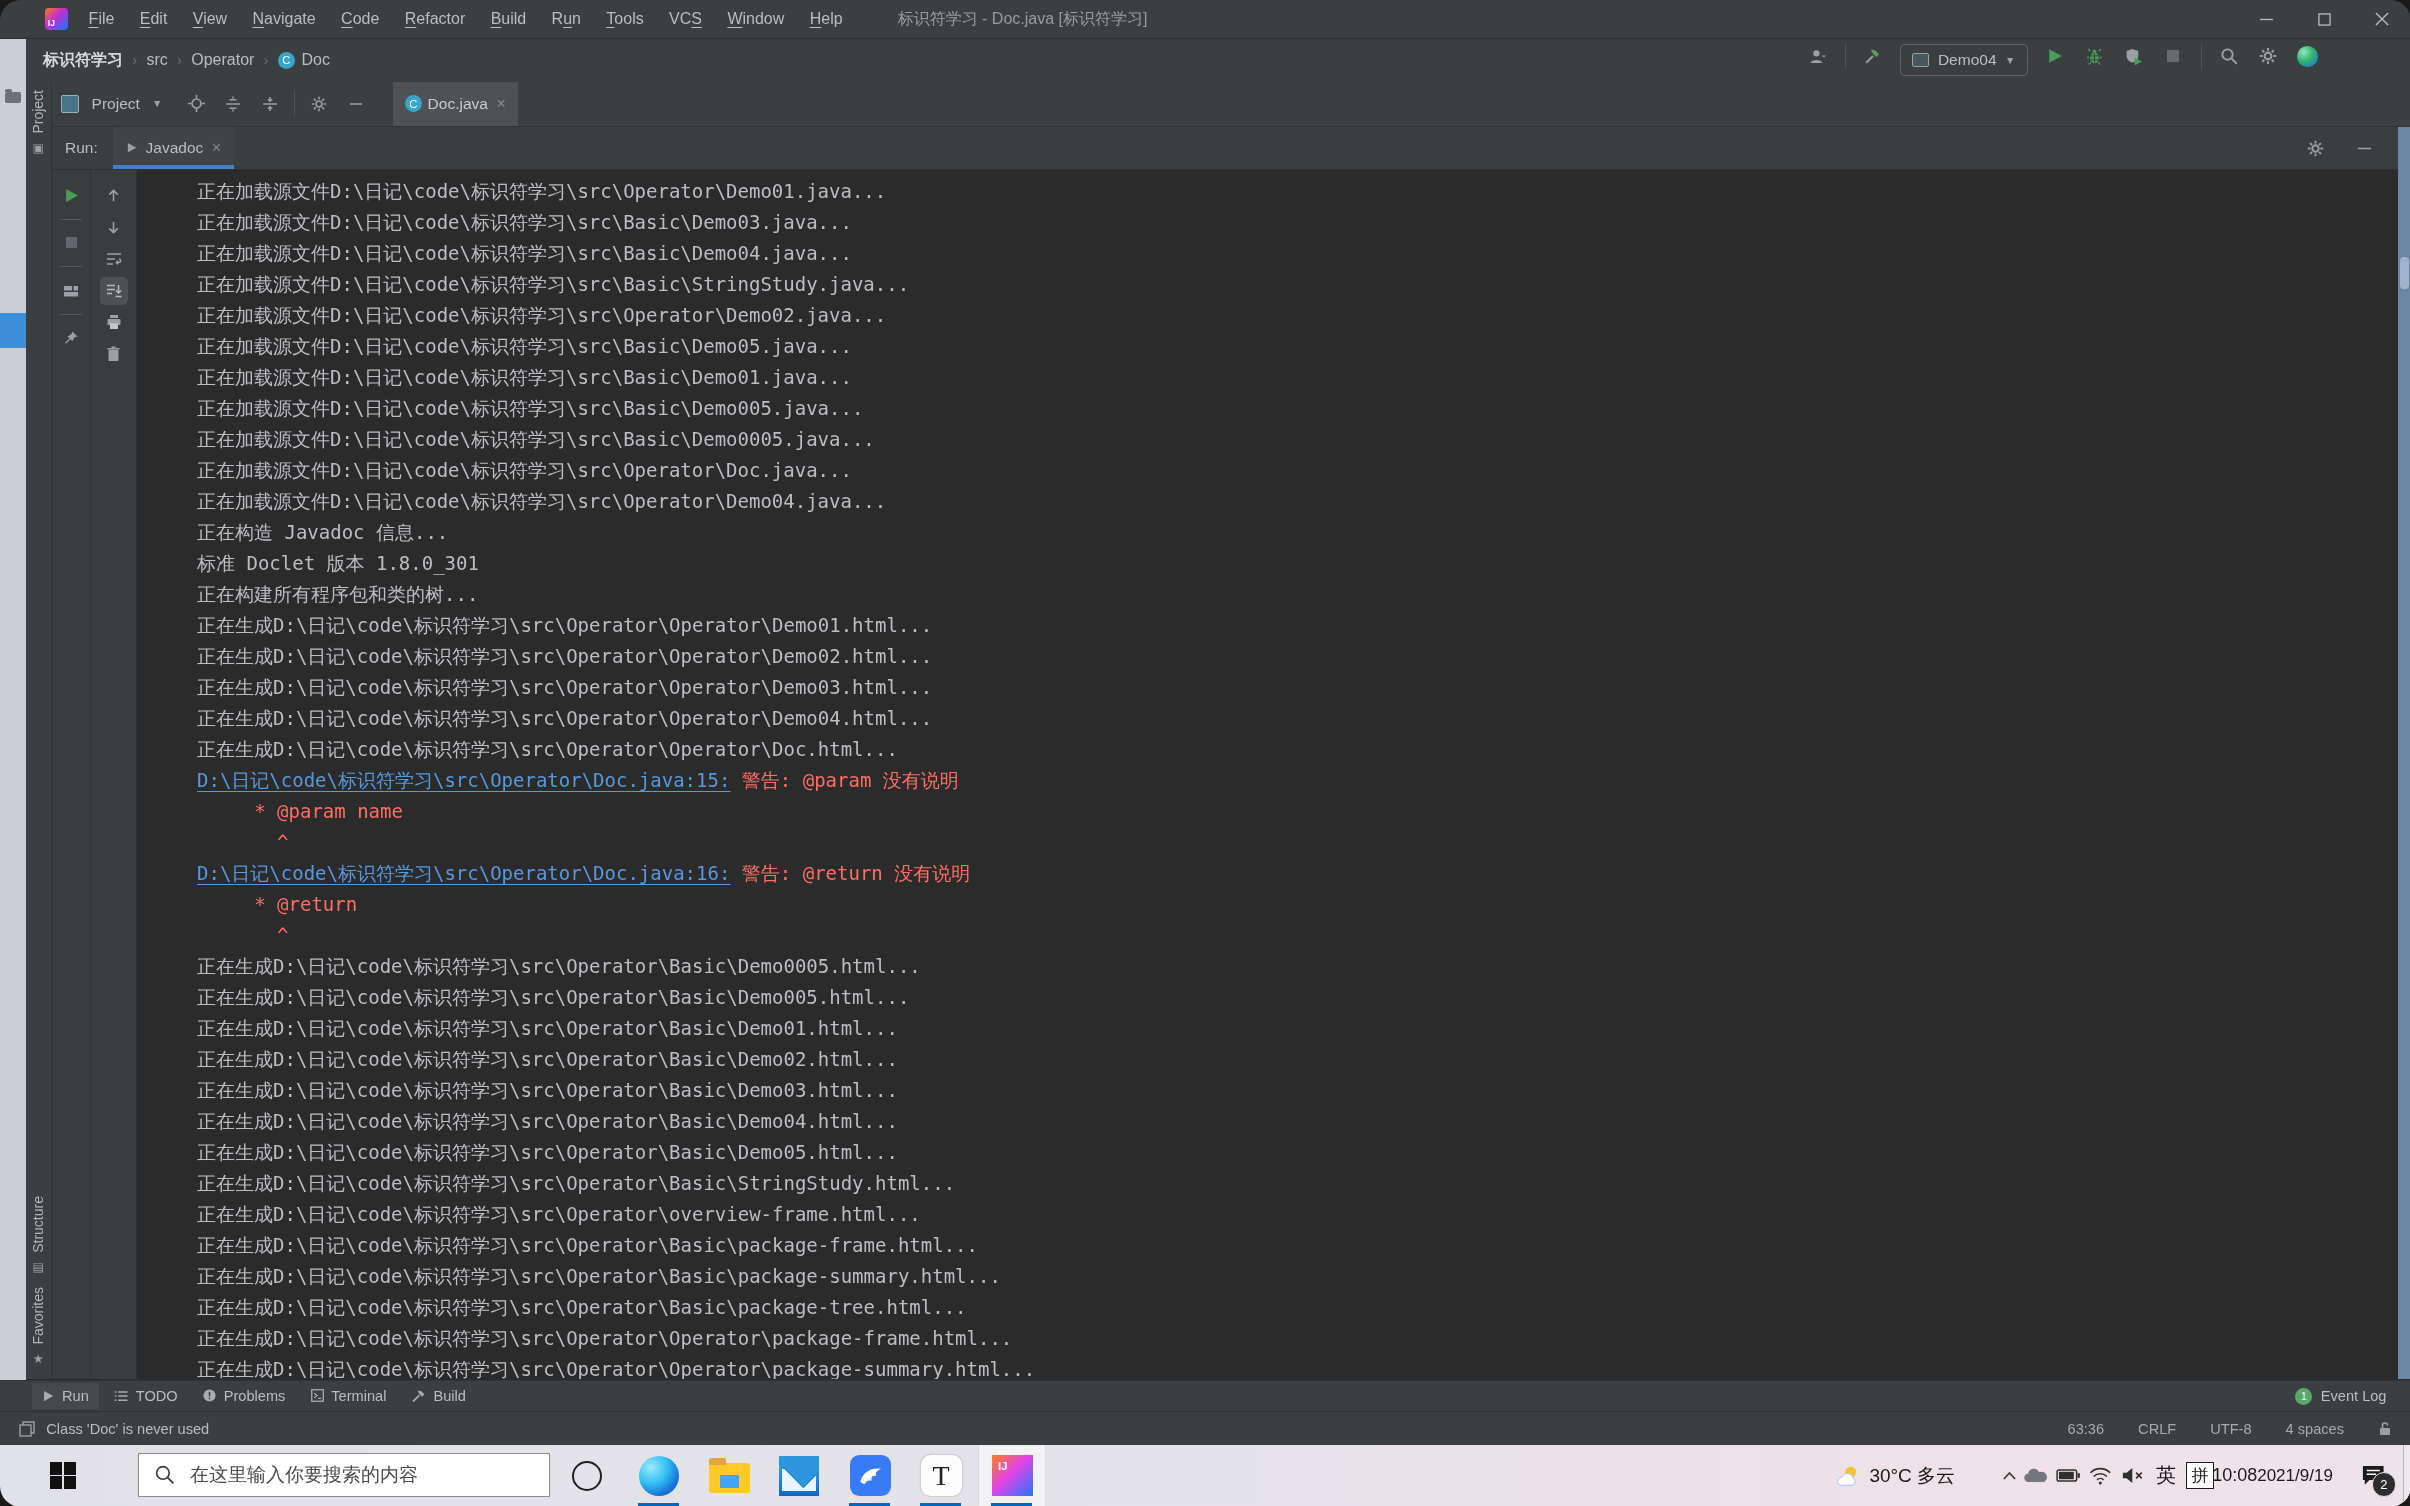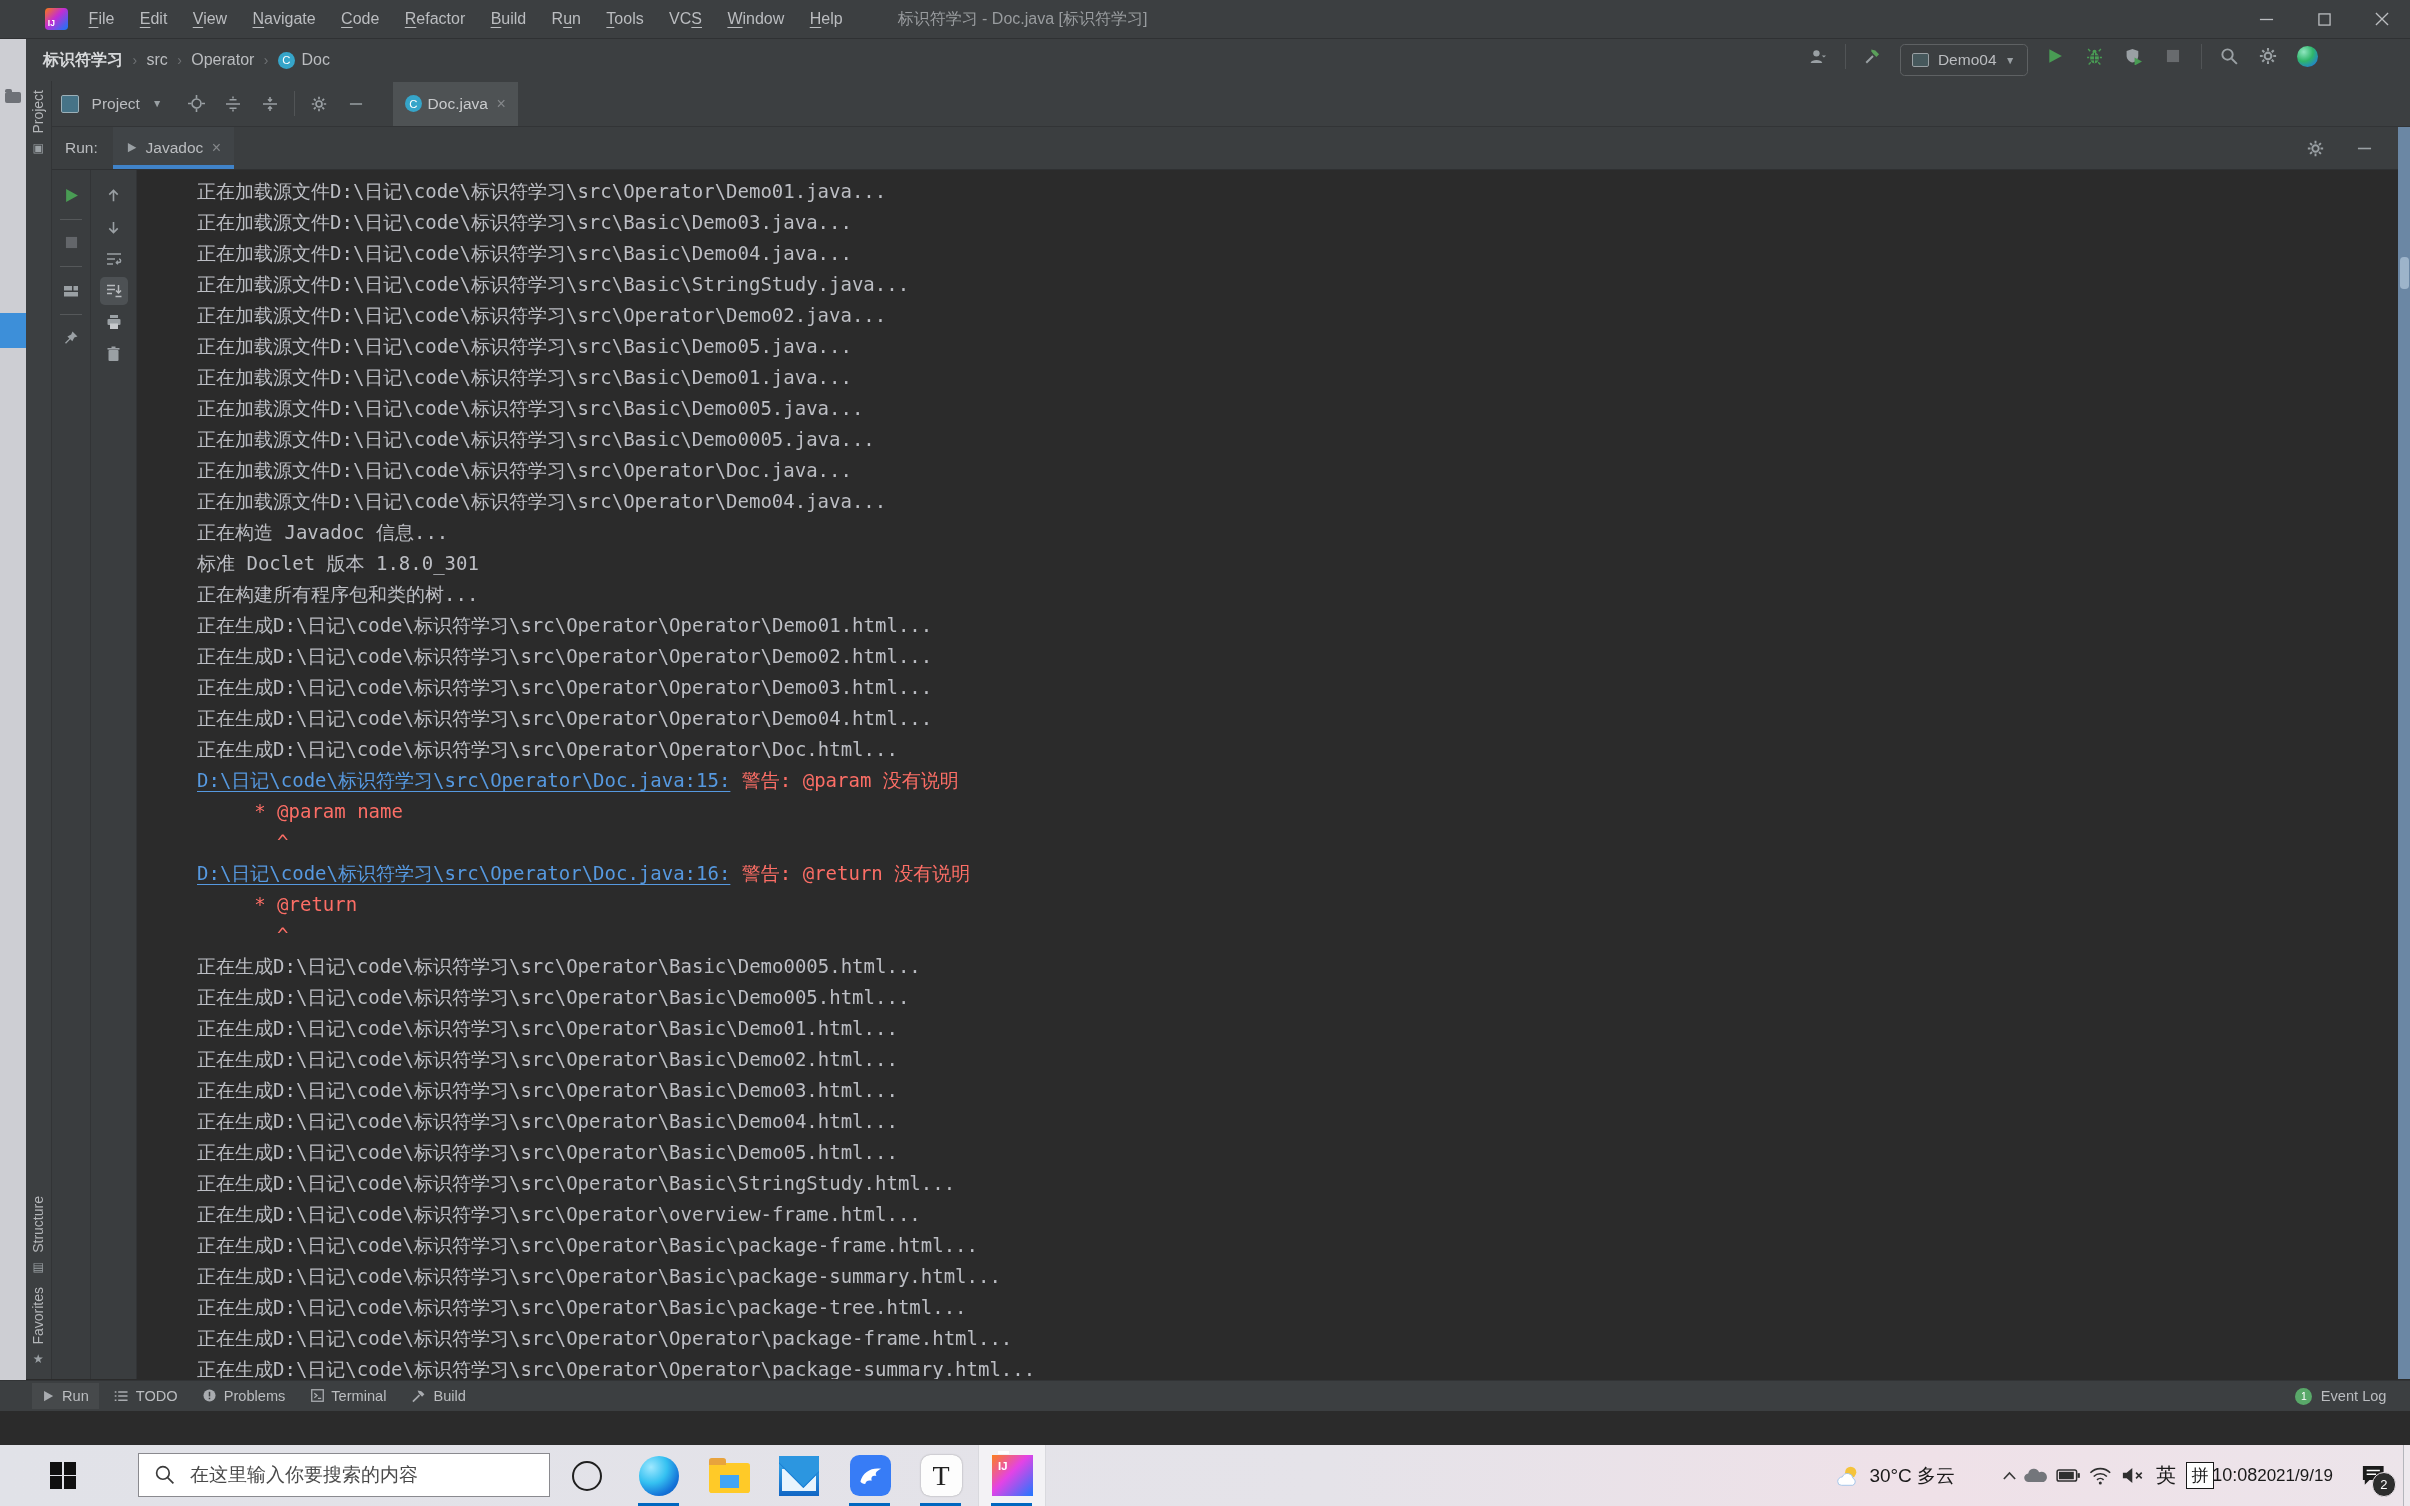--- a/index.html
+++ b/index.html
@@ -1,17 +1,17 @@
 <!DOCTYPE html>
 <html style="font-size:15px"><head>
 <meta charset="utf-8">
 <style>
   html,body{margin:0;padding:0;background:#1a1a1a;}
   #screen{position:relative;width:2411px;height:1507px;overflow:hidden;background:#2b2b2b;
-          font-family:"Liberation Sans",sans-serif;-webkit-font-smoothing:antialiased;}
+          font-family:"Liberation Sans",sans-serif;border-radius:21px;-webkit-font-smoothing:antialiased;}
   
   #titlebar{position:absolute;left:0;top:0;width:2411px;height:38px;background:#3c3f41;
             display:flex;align-items:center;border-bottom:0.9px solid #2f3133;}
   .ijlogo{width:22.6px;height:22.6px;margin:0 21px 0 45px;border-radius:3.8px;
           background:linear-gradient(135deg,#f97a12,#c22dd4 45%,#2e6df3 90%);
           display:flex;align-items:flex-end;justify-content:flex-start;}
   .ijlogo span{color:#fff;font-size:8.5px;font-weight:bold;padding:0 0 2.8px 2.8px;letter-spacing:0;}
   #menubar{display:flex;gap:25.4px;color:#bbbdc0;font-size:16px;}
   .mi{cursor:default;}
   .mi u{text-underline-offset:2.8px;text-decoration-thickness:0.9px;}
@@ -462,20 +462,42 @@
           </svg>
         </span>
         <span>Build</span>
       </div>
       <div id="eventlog">
       <span class="evdot">1</span>
       <span>Event Log</span>
     </div>
   </div>
 
+  <div id="statusbar">
+    <span>
+      <svg width="16" height="16" viewBox="0 0 16 16" fill="none" stroke="#9aa0a4" stroke-width="1.4">
+          <rect x="1" y="4" width="11" height="11"></rect>
+          <path d="M4 4V1h11v11h-3"></path>
+        </svg>
+    </span>
+    <span id="statusmsg">Class 'Doc' is never used</span>
+    <div id="statusright">
+
+      <span>63:36</span>
+        <span>CRLF</span>
+        <span>UTF-8</span>
+        <span>4 spaces</span>
+        <span>
+        <svg width="14" height="15" viewBox="0 0 14 15" fill="#9aa0a4">
+            <rect x="2" y="7" width="10" height="7" rx="1"></rect>
+            <path d="M4.5 7V4.5a2.5 2.5 0 015 0" fill="none" stroke="#9aa0a4" stroke-width="1.6"></path>
+          </svg>
+      </span>
+    </div>
+  </div>
 
   <div id="taskbar">
     <div class="tcell" style="left:33px;">
       <span class="startlogo">
           <i></i>
           <i></i>
           <i></i>
           <i></i>
         </span>
     </div>

